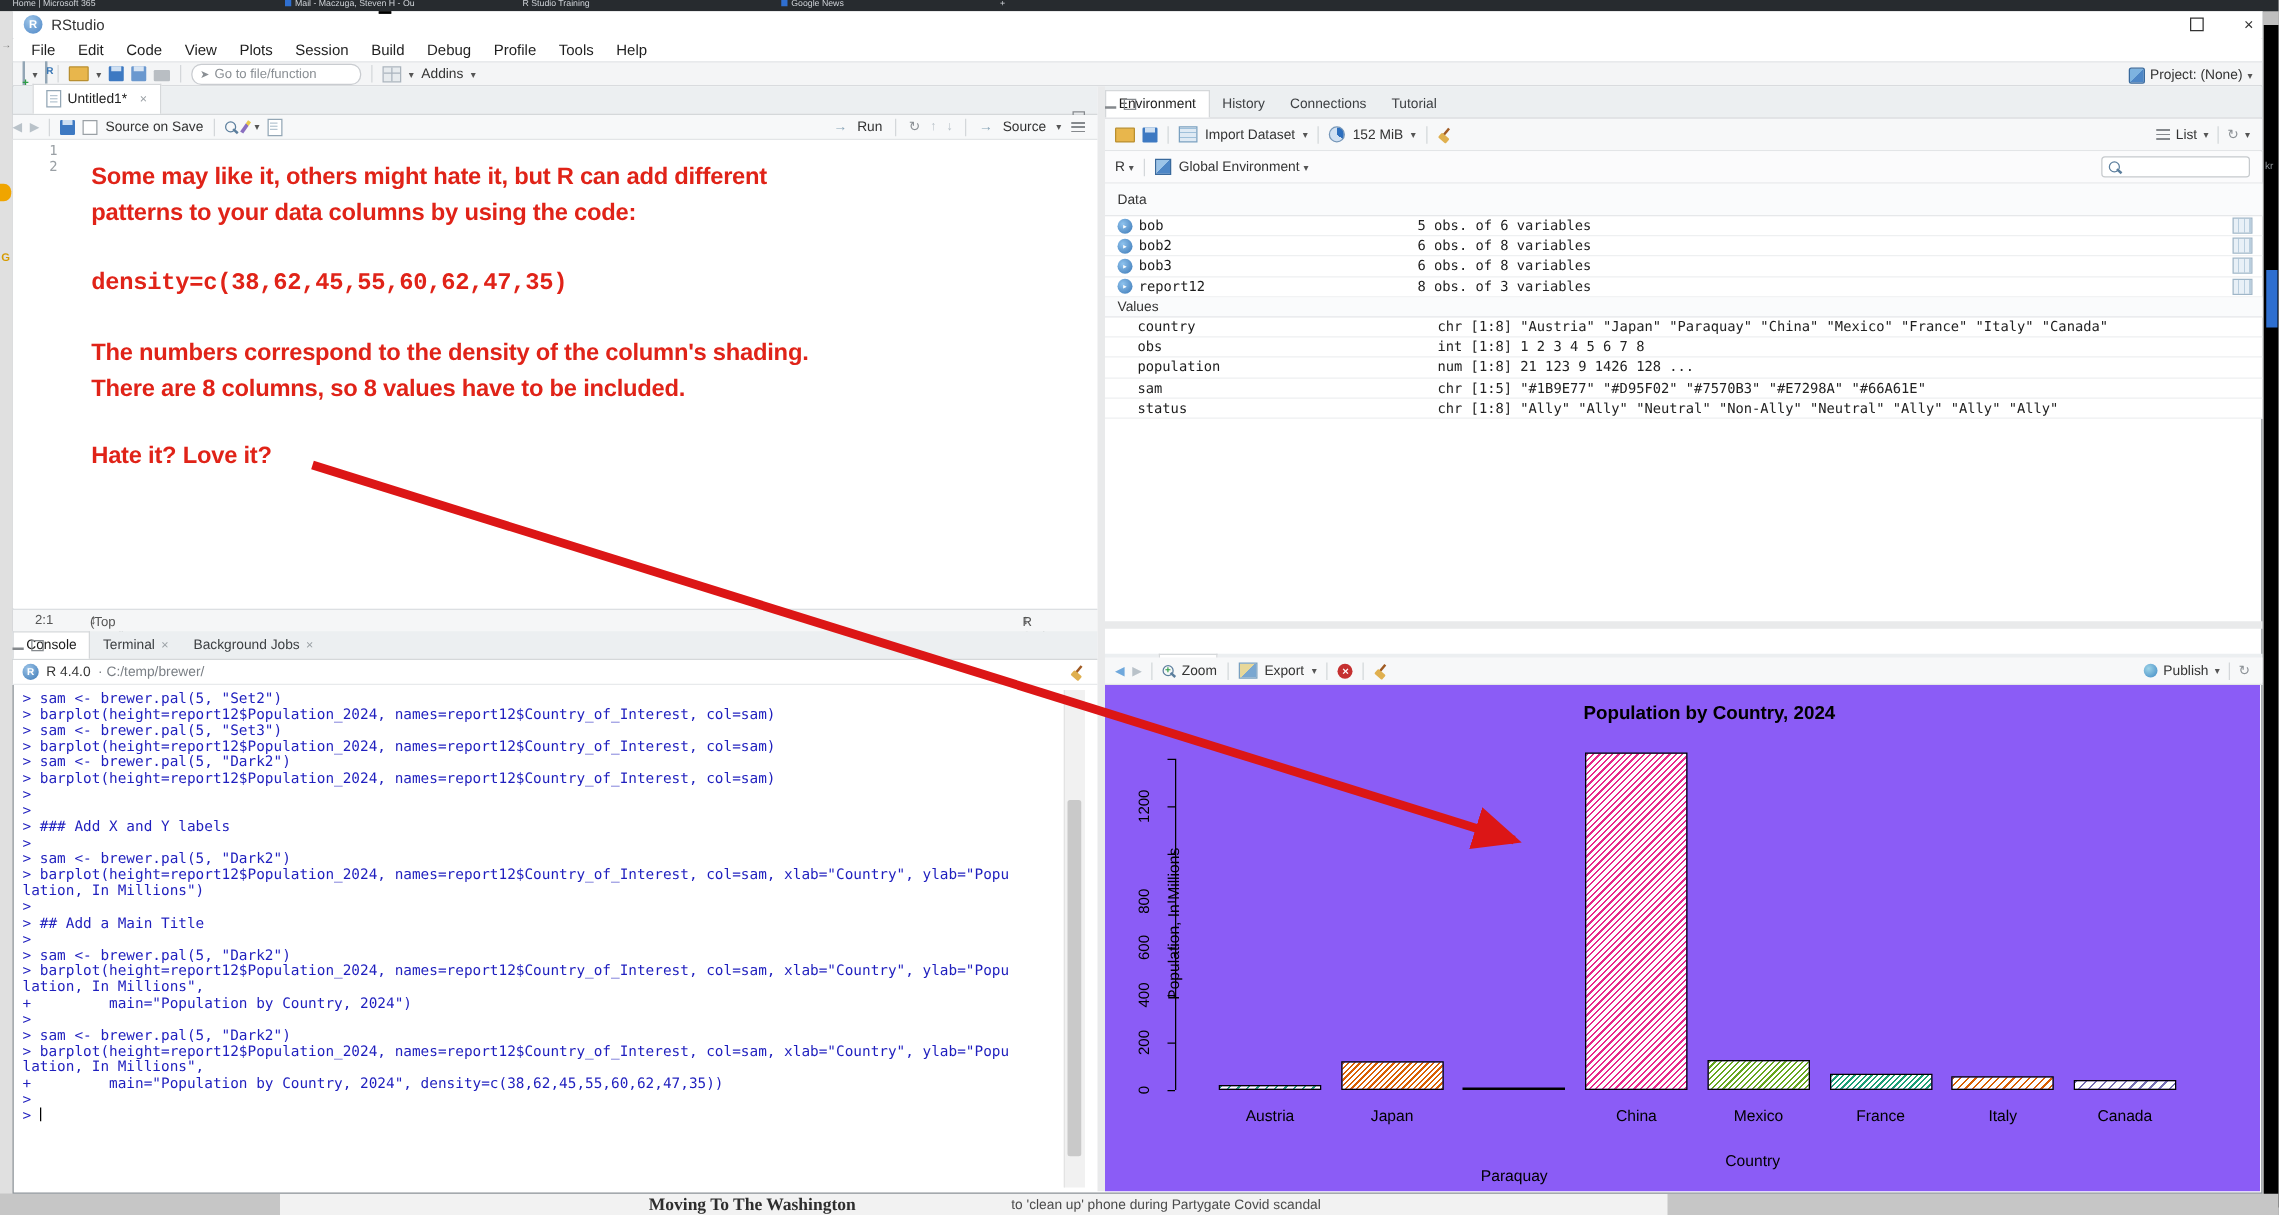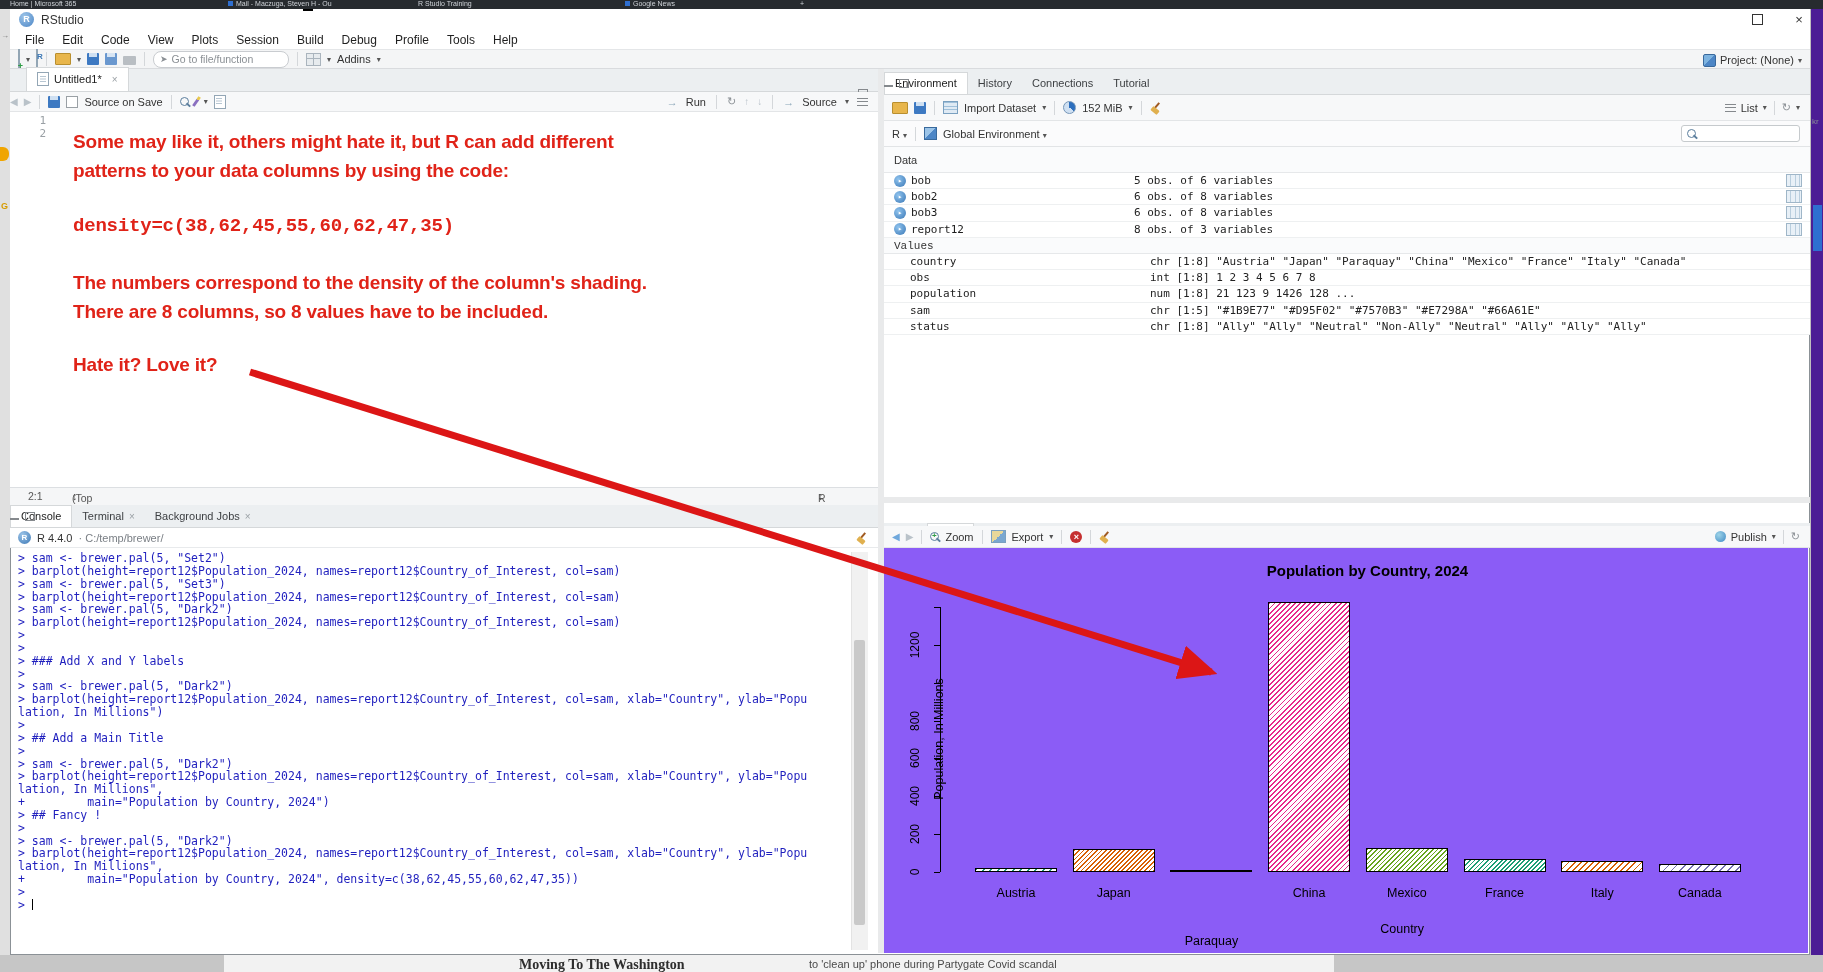--- a/index.html
+++ b/index.html
@@ -7,21 +7,21 @@
          font-family:"Liberation Sans",sans-serif;-webkit-font-smoothing:antialiased;}
   .abs{position:absolute;}
   
   #browser-top{left:0;top:0;width:1823px;height:9px;background:#272b2f;overflow:hidden;}
   .btab{position:absolute;top:0;font-size:7px;color:#cfd3d8;white-space:nowrap;}
   .btab .dot{display:inline-block;width:5px;height:5px;background:#2f6fd0;margin-right:3px;}
   #left-strip{left:0;top:9px;width:10px;height:946px;background:#e0e0e0;border-right:1px solid #b5b5b5;overflow:hidden;}
   .strip-arrow{position:absolute;left:1px;top:22px;color:#777;font-size:8px;}
   .strip-orange{position:absolute;left:0;top:138px;width:9px;height:14px;background:#f0a500;border-radius:0 6px 6px 0;}
   .strip-g{position:absolute;left:1px;top:192px;color:#d69b00;font-size:9px;font-weight:bold;}
-  #right-strip{left:1811px;top:9px;width:12px;height:946px;background:#4c1d95;overflow:hidden;}
+  #right-strip{left:1811px;top:20px;width:12px;height:946px;background:#000000;overflow:hidden;}
   .kr{position:absolute;left:1px;top:108px;font-size:8px;color:#8a8f94;}
   .bluebox{position:absolute;left:2px;top:196px;width:9px;height:46px;background:#2e6fd0;}
   #bottom-strip{left:0;top:955px;width:1823px;height:17px;background:#c6c6c6;overflow:hidden;}
   #bottom-white{position:absolute;left:224px;top:0;width:1110px;height:17px;background:#f2f2f2;}
   .bheadline1{position:absolute;left:295px;top:2px;font-family:"Liberation Serif",serif;font-weight:bold;font-size:14px;color:#2e2e2e;white-space:nowrap;}
   .bheadline2{position:absolute;left:585px;top:3px;font-size:11px;color:#4a4a4a;white-space:nowrap;}
   
   #rs-window{left:10px;top:9px;width:1800px;height:946px;background:#ffffff;border:1px solid #8b9196;box-sizing:border-box;}
   
   #titlebar{left:10px;top:9px;width:1800px;height:22px;background:#ffffff;}
@@ -115,21 +115,21 @@
   #vsplit{left:878px;top:69px;width:6px;height:884px;background:#e9eaeb;}
   #hsplit-right{left:884px;top:497px;width:926px;height:6px;background:#e9eaeb;}
   
   #env-tabstrip{left:884px;top:69px;width:926px;height:26px;}
   #env-toolbar{left:884px;top:95px;width:926px;height:26px;padding-left:8px;}
   #env-toolbar .right,#files-toolbar .right{margin-left:auto;display:flex;align-items:center;gap:5px;padding-right:10px;}
   #env-scope{left:884px;top:121px;width:926px;height:26px;background:#fbfbfc;border-bottom:1px solid #e2e4e6;display:flex;align-items:center;gap:6px;padding-left:8px;box-sizing:border-box;}
   #env-search{margin-left:auto;margin-right:10px;width:112px;height:15px;border:1px solid #c6cacd;border-radius:3px;background:#fff;display:flex;align-items:center;padding-left:5px;gap:4px;}
   #env-table{left:884px;top:147px;width:926px;height:188px;background:#fff;}
   .env-hdr{height:26px;line-height:26px;background:#fafbfc;border-bottom:1px solid #e6e8ea;font-size:11px;color:#333;padding-left:10px;box-sizing:border-box;}
-  .env-hdr.small{height:16.2px;line-height:16.2px;font-family:Liberation Mono, monospace;}
+  .env-hdr.small{height:16.2px;line-height:16.2px;}
   .env-row{height:16.2px;display:flex;align-items:center;border-bottom:1px solid #eef0f1;box-sizing:border-box;}
   .env-name{width:240px;padding-left:10px;display:flex;align-items:center;gap:5px;font-family:"DejaVu Sans Mono",monospace;font-size:11px;color:#1c1c1c;}
   .env-name.indent{padding-left:26px;}
   .objicon{width:12px;height:12px;border-radius:50%;background:radial-gradient(circle at 35% 35%,#8fc3ee,#3a77b5);color:#fff;font-size:7px;line-height:12px;text-align:center;flex:none;}
   .env-val{flex:1;font-family:"DejaVu Sans Mono",monospace;font-size:11px;color:#222;white-space:pre;overflow:hidden;}
   .gridicon{width:14px;height:11px;border:1px solid #9fb6c8;background:repeating-linear-gradient(90deg,#e8f0f7 0 3.5px,#b9cede 3.5px 4.5px);margin-right:8px;flex:none;}
   
   #files-tabstrip{left:884px;top:503px;width:926px;height:23px;margin-top:20px;}
   #files-toolbar{left:884px;top:526px;width:926px;height:22px;padding-left:8px;}
   #plot-area{left:884px;top:548px;width:924px;height:405px;background:#8b5cf6;overflow:hidden;}
@@ -308,21 +308,20 @@
       <div class="con-line">&gt; sam &lt;- brewer.pal(5, "Dark2")</div>
       <div class="con-line">&gt; barplot(height=report12$Population_2024, names=report12$Country_of_Interest, col=sam, xlab="Country", ylab="Popu</div>
       <div class="con-line">lation, In Millions")</div>
       <div class="con-line">&gt;</div>
       <div class="con-line">&gt; ## Add a Main Title</div>
       <div class="con-line">&gt;</div>
       <div class="con-line">&gt; sam &lt;- brewer.pal(5, "Dark2")</div>
       <div class="con-line">&gt; barplot(height=report12$Population_2024, names=report12$Country_of_Interest, col=sam, xlab="Country", ylab="Popu</div>
       <div class="con-line">lation, In Millions",</div>
       <div class="con-line">+         main="Population by Country, 2024")</div>
-      <div class="con-line">&gt; ## Fancy !</div>
       <div class="con-line">&gt;</div>
       <div class="con-line">&gt; sam &lt;- brewer.pal(5, "Dark2")</div>
       <div class="con-line">&gt; barplot(height=report12$Population_2024, names=report12$Country_of_Interest, col=sam, xlab="Country", ylab="Popu</div>
       <div class="con-line">lation, In Millions",</div>
       <div class="con-line">+         main="Population by Country, 2024", density=c(38,62,45,55,60,62,47,35))</div>
       <div class="con-line">&gt;</div>
       <div class="con-line">&gt; <span class="cursor"></span></div>
     </div>
   <div id="con-scroll" class="abs">
     <div id="con-thumb"></div>

